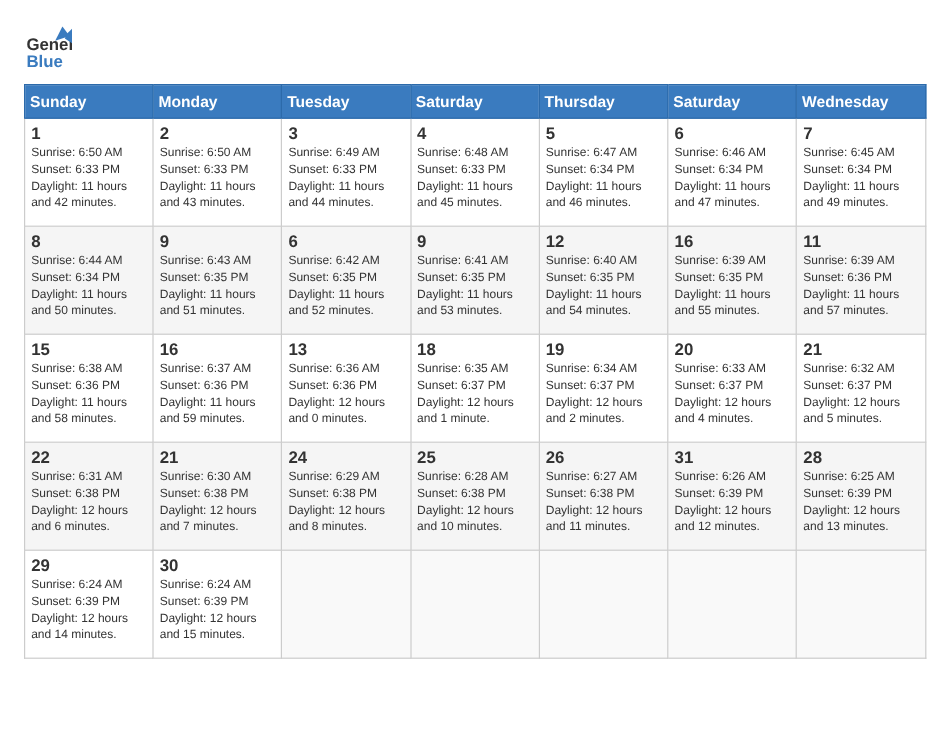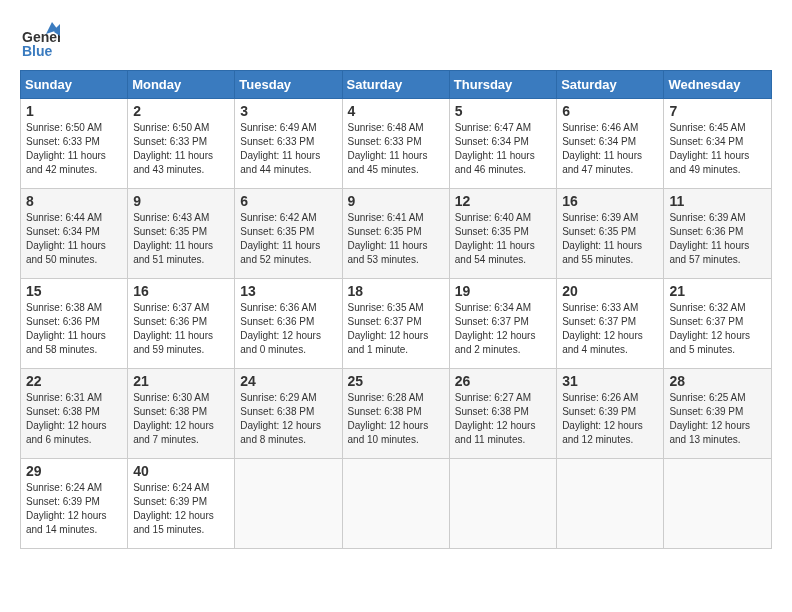--- a/index.html
+++ b/index.html
@@ -234,21 +234,21 @@
         <span class="day-num">28</span>
         <span class="day-detail">Sunrise: 6:25 AM<br>Sunset: 6:39 PM<br>Daylight: 12 hours and 13 minutes.</span>
       </td>
       </tr>
       <tr class="last-row">
         <td>
         <span class="day-num">29</span>
         <span class="day-detail">Sunrise: 6:24 AM<br>Sunset: 6:39 PM<br>Daylight: 12 hours and 14 minutes.</span>
       </td>
         <td>
-        <span class="day-num">40</span>
+        <span class="day-num">30</span>
         <span class="day-detail">Sunrise: 6:24 AM<br>Sunset: 6:39 PM<br>Daylight: 12 hours and 15 minutes.</span>
       </td>
         <td class="empty-cell"></td>
         <td class="empty-cell"></td>
         <td class="empty-cell"></td>
         <td class="empty-cell"></td>
         <td class="empty-cell"></td>
       </tr>
     </tbody>
 </table>

